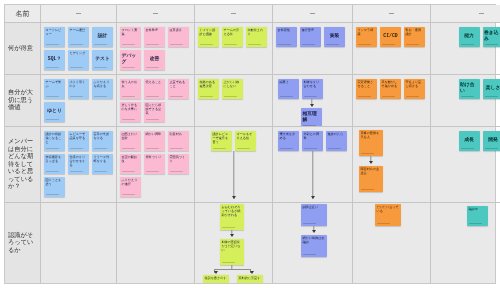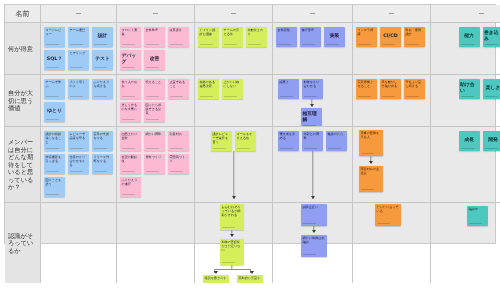--- a/index.html
+++ b/index.html
@@ -11,26 +11,27 @@
     overflow: hidden;
   }
   #board {
     position: relative;
     width: 500px; height: 288px;
     background: #ffffff;
   }
   .grid {
     position: absolute;
     left: 4px; top: 4px;
-    width: 492px; height: 240px;
+    width: 492px; height: 280px;
     background: #e9e9e9;
     border: 1px solid #c9c9c9;
     display: grid;
     grid-template-columns: 36px 76px 78px 78px 80px 78px 100px;
     grid-template-rows: 18px 52px 52px 76px 80px;
+    font-family: Liberation Mono, monospace;
   }
   .cell {
     border-right: 1px solid #c5c5c5;
     border-bottom: 1px solid #c5c5c5;
     position: relative;
     overflow: hidden;
   }
   .cell.lastcol { border-right: none; }
   .cell.lastrow { border-bottom: none; }
 

